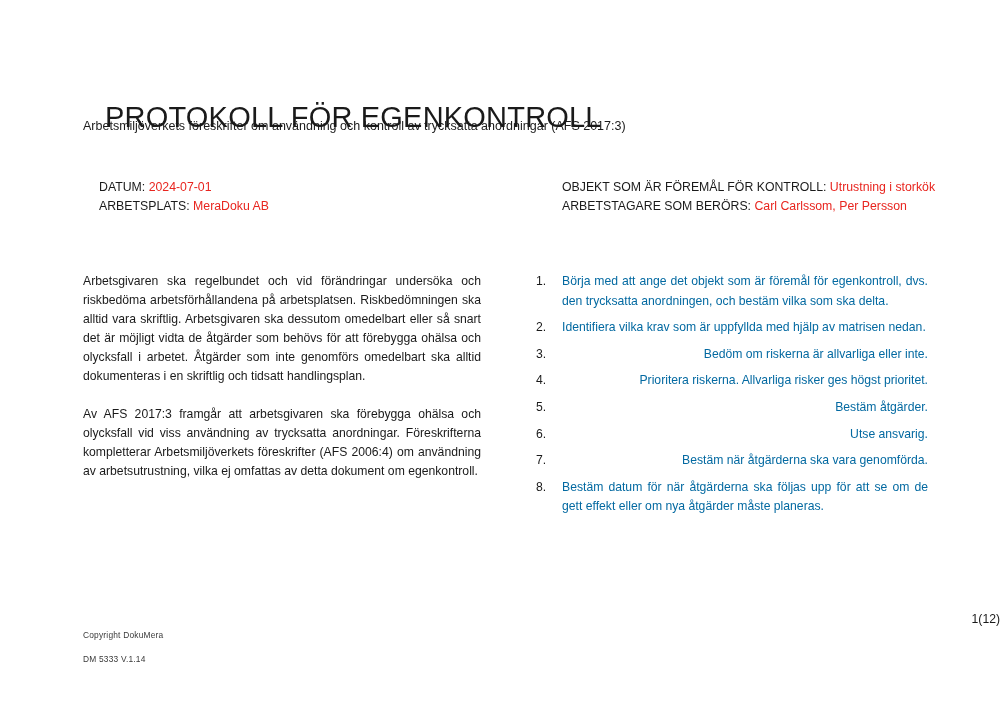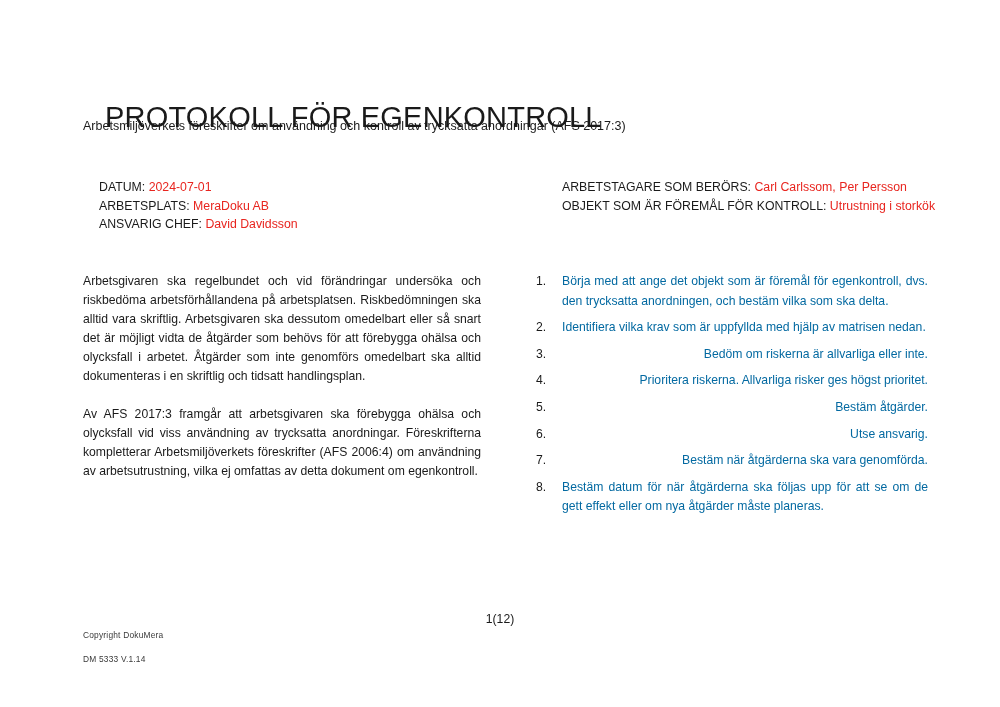--- a/index.html
+++ b/index.html
@@ -98,21 +98,21 @@
     text-align: left;
     color: #1a1a1a;
   }
   .col-right li.nojustify { text-align: right; }
 
   .pagenum {
     position: absolute;
     left: 0;
     top: 612px;
     width: 1000px;
-    text-align: center;
+    text-align: right;
     font-size: 12.2px;
     color: #1a1a1a;
   }
   .footer {
     position: absolute;
     left: 83px;
     font-size: 8.4px;
     color: #3a3a3a;
     letter-spacing: 0.2px;
     white-space: nowrap;
@@ -128,31 +128,28 @@
   <h1 class="title">PROTOKOLL FÖR EGENKONTROLL</h1>
   <div class="subtitle">Arbetsmiljöverkets föreskrifter om användning och kontroll av trycksatta anordningar (AFS 2017:3)</div>
 
   <div class="meta meta-left">
     <div class="meta-row">
       <span class="meta-label">DATUM: </span><span class="meta-value">2024-07-01</span>
     </div>
     <div class="meta-row">
       <span class="meta-label">ARBETSPLATS: </span><span class="meta-value">MeraDoku AB</span>
     </div>
-    <div class="meta-row">
-      <span class="meta-label">ANSVARIG CHEF: </span><span class="meta-value">David Davidsson</span>
-    </div>
   </div>
 
   <div class="meta meta-right">
     <div class="meta-row">
-      <span class="meta-label">ARBETSTAGARE SOM BERÖRS: </span><span class="meta-value">Carl Carlssom, Per Persson</span>
+      <span class="meta-label">OBJEKT SOM ÄR FÖREMÅL FÖR KONTROLL: </span><span class="meta-value">Utrustning i storkök</span>
     </div>
     <div class="meta-row">
-      <span class="meta-label">OBJEKT SOM ÄR FÖREMÅL FÖR KONTROLL: </span><span class="meta-value">Utrustning i storkök</span>
+      <span class="meta-label">ARBETSTAGARE SOM BERÖRS: </span><span class="meta-value">Carl Carlssom, Per Persson</span>
     </div>
   </div>
 
   <div class="col-left">
     <p>Arbetsgivaren ska regelbundet och vid förändringar undersöka och riskbedöma arbetsförhållandena på arbetsplatsen. Riskbedömningen ska alltid vara skriftlig. Arbetsgivaren ska dessutom omedelbart eller så snart det är möjligt vidta de åtgärder som behövs för att förebygga ohälsa och olycksfall i arbetet. Åtgärder som inte genomförs omedelbart ska alltid dokumenteras i en skriftlig och tidsatt handlingsplan.</p>
     <p>Av AFS 2017:3 framgår att arbetsgivaren ska förebygga ohälsa och olycksfall vid viss användning av trycksatta anordningar. Föreskrifterna kompletterar Arbetsmiljöverkets föreskrifter (AFS 2006:4) om användning av arbetsutrustning, vilka ej omfattas av detta dokument om egenkontroll.</p>
   </div>
 
   <div class="col-right">
     <ol>

